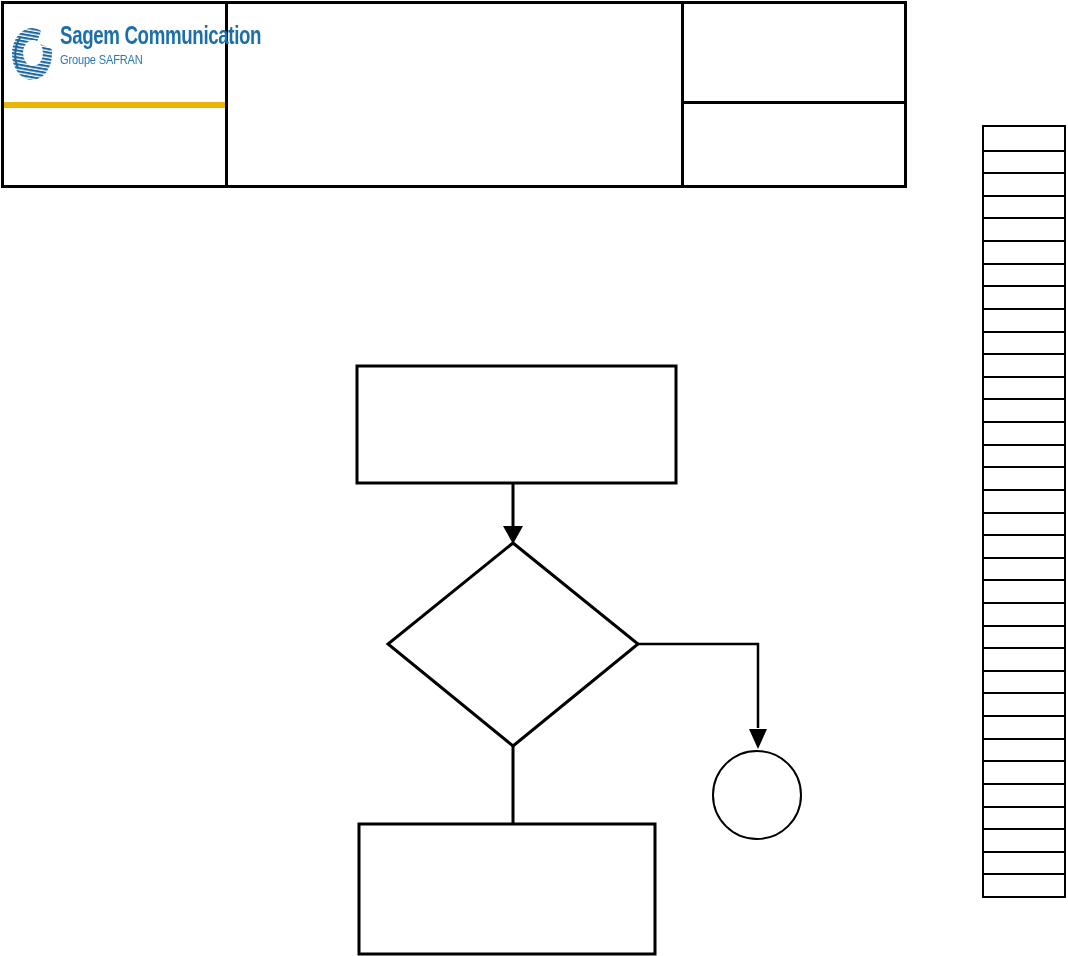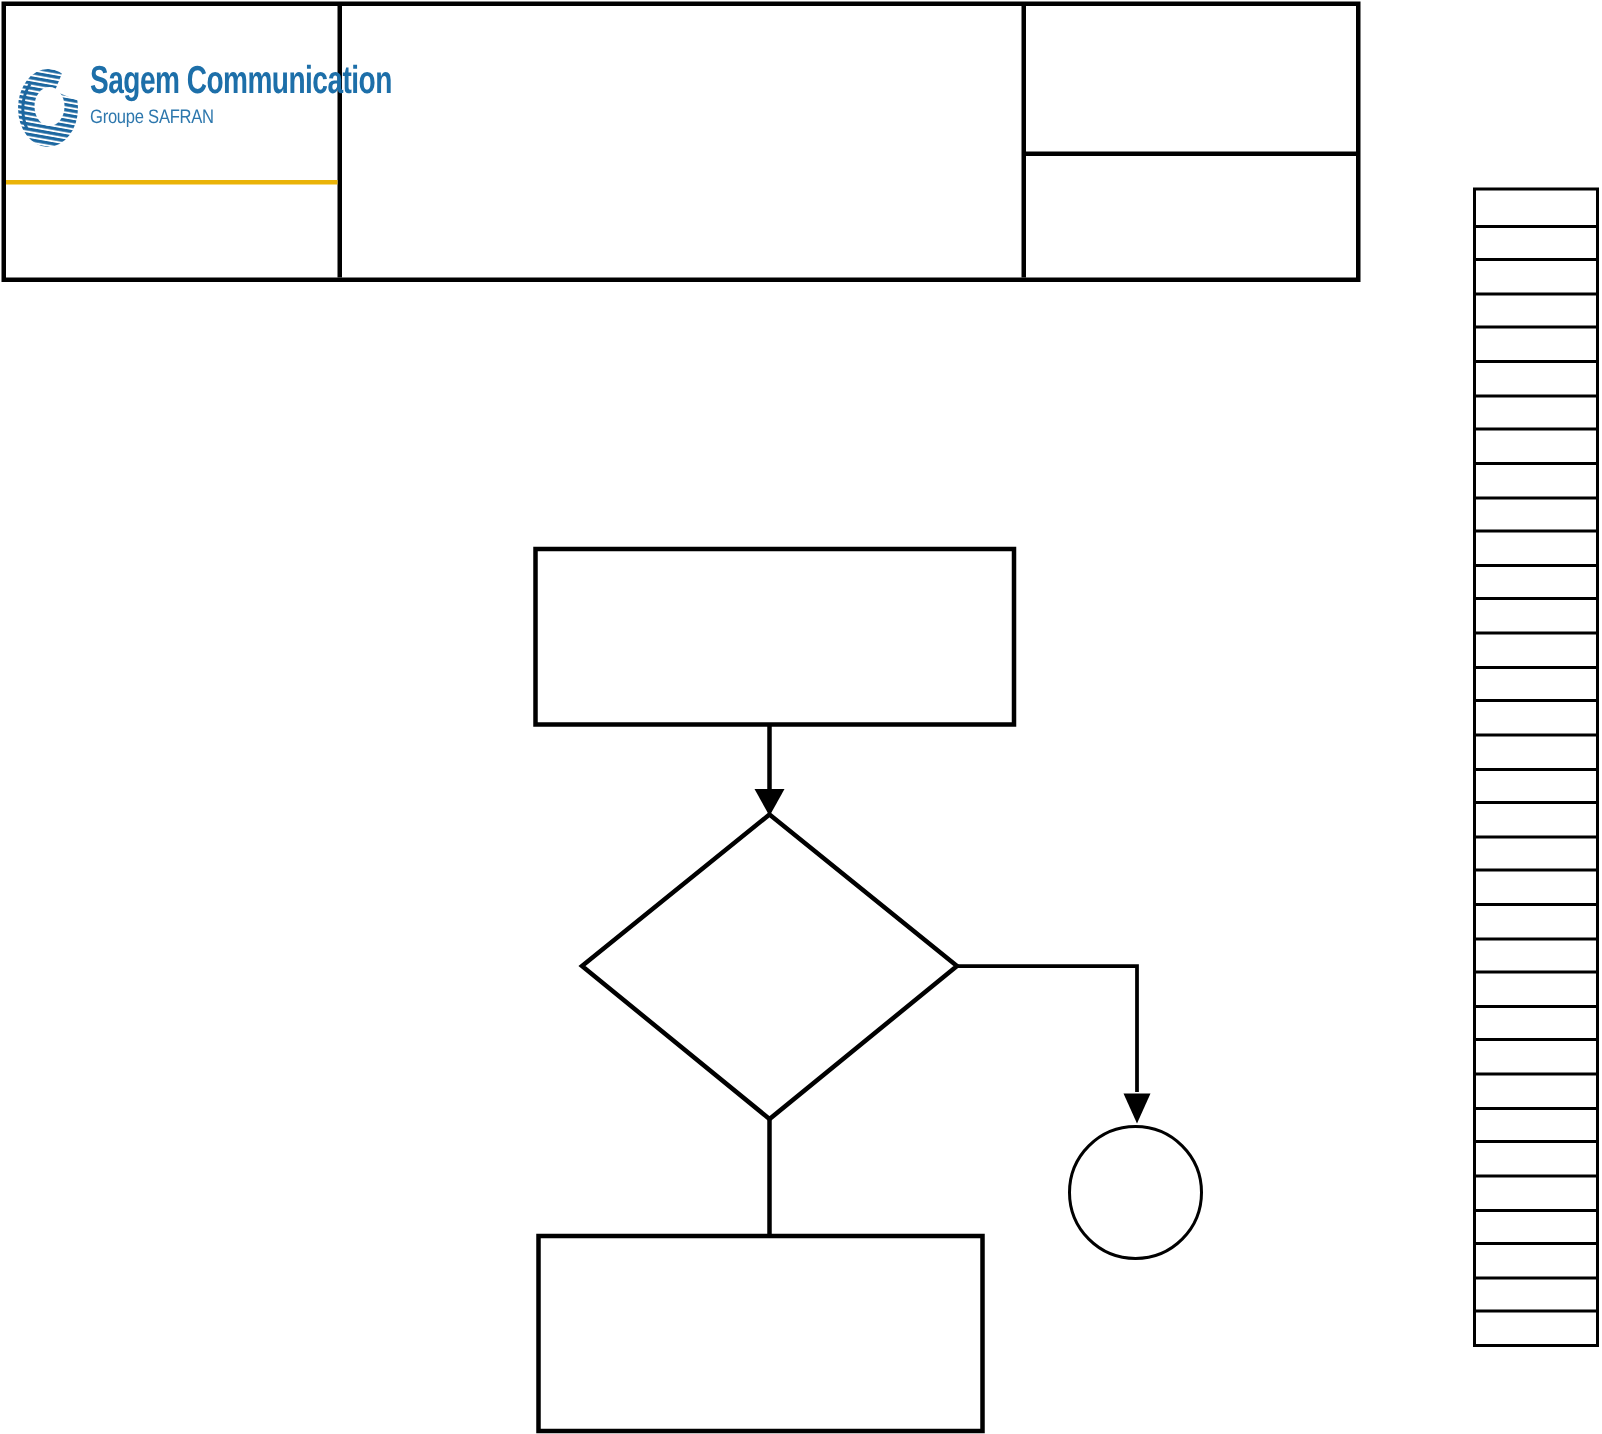--- a/index.html
+++ b/index.html
@@ -5,22 +5,22 @@
   html,body{margin:0;padding:0;background:#ffffff;}
   body{width:1068px;height:956px;position:relative;overflow:hidden;
        font-family:"Liberation Sans", sans-serif;}
   .page{position:absolute;inset:0;background:#ffffff;}
 
   
   .header-table{position:absolute;left:1px;top:1px;width:906px;height:187px;
                 border:3px solid #000;box-sizing:border-box;background:#fff;}
   .col-left{position:absolute;left:0;top:0;width:224px;height:100%;
             border-right:3px solid #000;box-sizing:border-box;}
-  .col-left .cell-top{height:98px;border-bottom:3px solid #eab308;box-sizing:content-box;
-                      position:relative;margin-top:18px;}
+  .col-left .cell-top{height:98px;border-bottom:6px solid #eab308;box-sizing:content-box;
+                      position:relative;}
   .col-left .cell-bottom{position:absolute;left:0;top:101px;bottom:0;right:3px;}
   .col-right{position:absolute;right:0;top:0;width:223px;height:100%;
              border-left:3px solid #000;box-sizing:border-box;}
   .col-right .cell-top{height:97px;border-bottom:3px solid #000;}
   .col-right .cell-bottom{position:absolute;left:3px;top:100px;bottom:0;right:0;}
   .cell-middle{position:absolute;left:224px;top:0;width:453px;height:100%;}
 
   
   .logo{position:absolute;left:6px;top:18px;display:flex;align-items:flex-start;}
   .logo-icon{flex:0 0 auto;margin-top:2px;}

